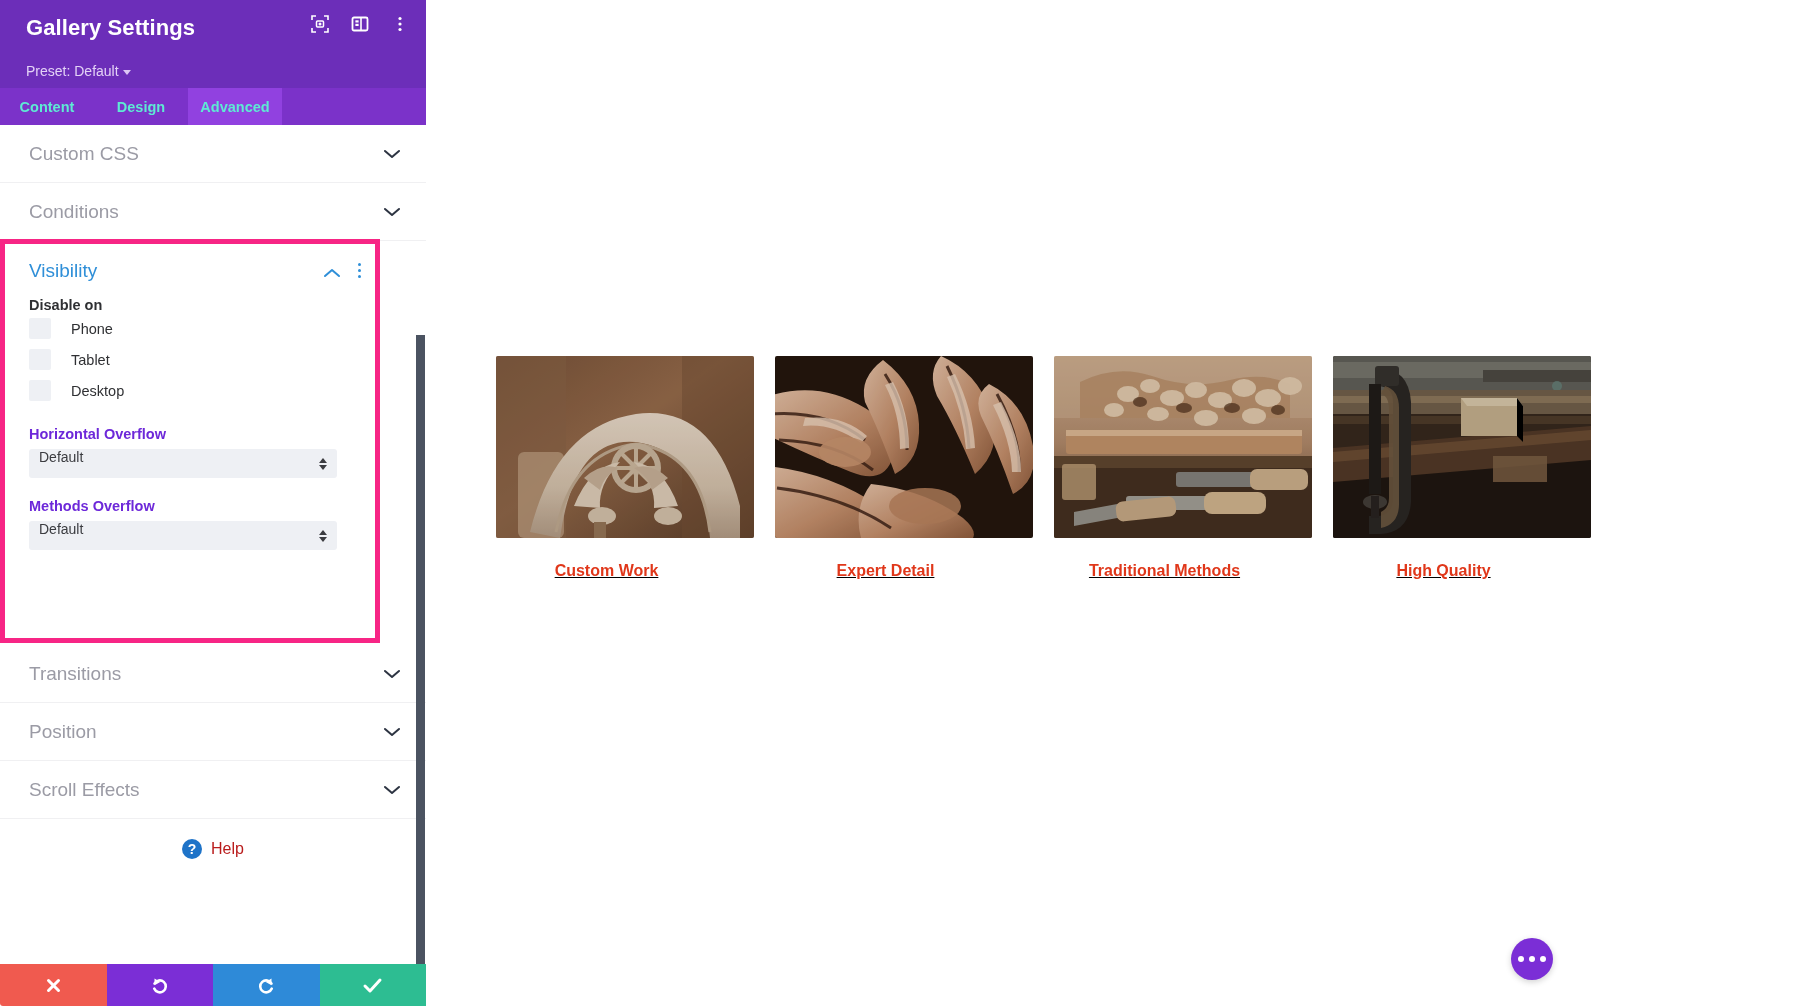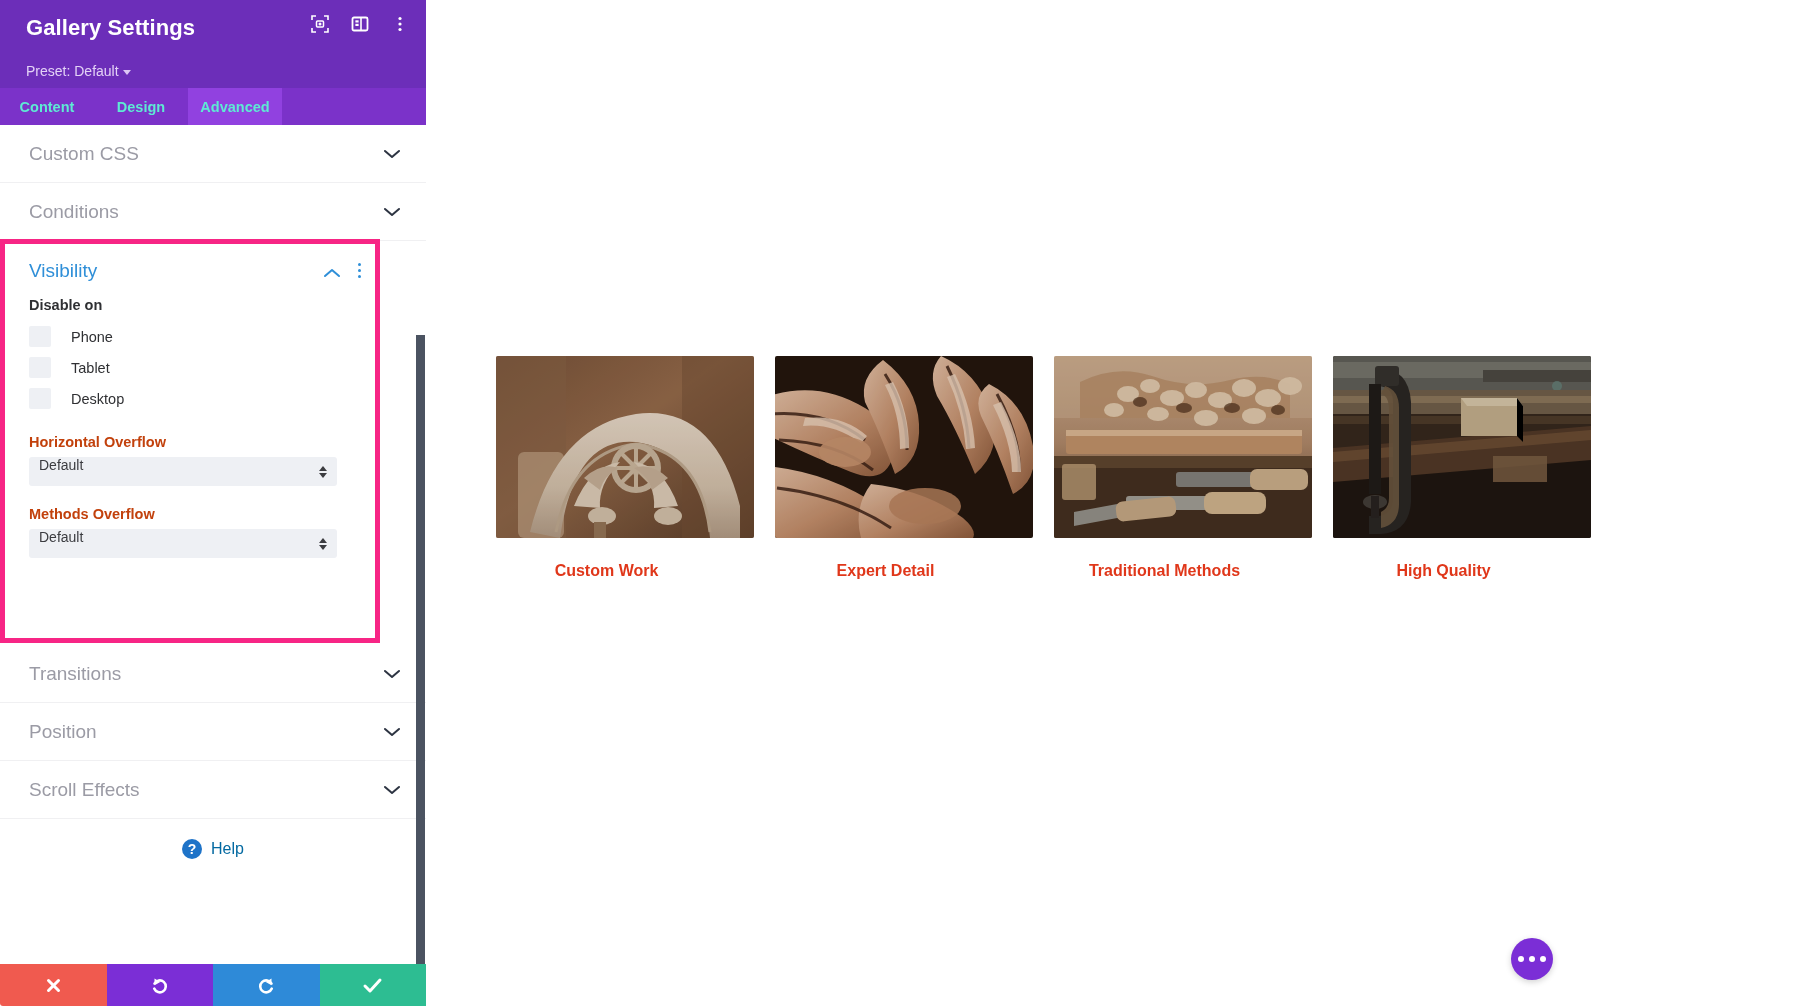--- a/index.html
+++ b/index.html
@@ -132,42 +132,41 @@
   }
   .vis-collapse { width: 18px; height: 12px; margin-right: 16px; cursor: pointer; }
   .vdots { width: 4px; cursor: pointer; display:flex; flex-direction:column; gap:3px; align-items:center;}
   .vdots i { width: 3px; height: 3px; background: #2f8fd8; border-radius: 50%; display:block; }
 
   .field-group { padding: 0 24px; }
   .field-label {
     font-size: 14.5px;
     color: #2f3033;
     font-weight: bold;
-    margin-bottom: 8px;
     display: block;
   }
   .check-row {
     display: flex; align-items: center;
     height: 31px;
     cursor: pointer;
   }
   .checkbox {
     width: 22px; height: 21px;
     background: #eef0f4;
     border-radius: 2px;
     flex: 0 0 auto;
   }
   .check-label {
     margin-left: 20px;
     font-size: 14.5px;
     color: #2f3033;
   }
   .sel-label {
     font-size: 14.5px;
-    color: #c2410c;
+    color: #6d28d9;
     font-weight: bold;
     display: block;
     margin: 20px 0 7px 0;
   }
   .select {
     position: relative;
     height: 29px;
     background: #eef0f4;
     border-radius: 3px;
     display: flex; 
@@ -199,21 +198,21 @@
     height: 60px;
     cursor: pointer;
   }
   .help-icon {
     width: 20px; height: 20px; border-radius: 50%;
     background: #1e73c8;
     color: #fff; font-size: 14px; font-weight: bold;
     display: flex; align-items: center; justify-content: center;
     line-height: 1;
   }
-  .help-text { font-size: 16px; color: #0369a1; }
+  .help-text { font-size: 16px; color: #b91c1c; }
 
   
   .panel-scrollbar {
     position: absolute;
     right: 1px; top: 210px;
     width: 9px; height: 765px;
     background: #4b5361;
     border-radius: 0;
     z-index: 30;
     cursor: pointer;
@@ -247,21 +246,21 @@
   }
   .gallery {
     position: absolute;
     left: 0; top: 356px;
     width: 1374px;
     display: flex;
     justify-content: flex-start;
     padding-left: 70px;
     gap: 58px;
   }
-  .gitem { width: 221px; }
+  .gitem { width: 221px; text-decoration: underline; }
   .gthumb {
     width: 258px; height: 182px;
     border-radius: 2px;
     overflow: hidden;
     position: relative;
   }
   .gthumb svg { display: block; width: 100%; height: 100%; }
   .gcap {
     margin-top: 24px;
     text-align: center;

